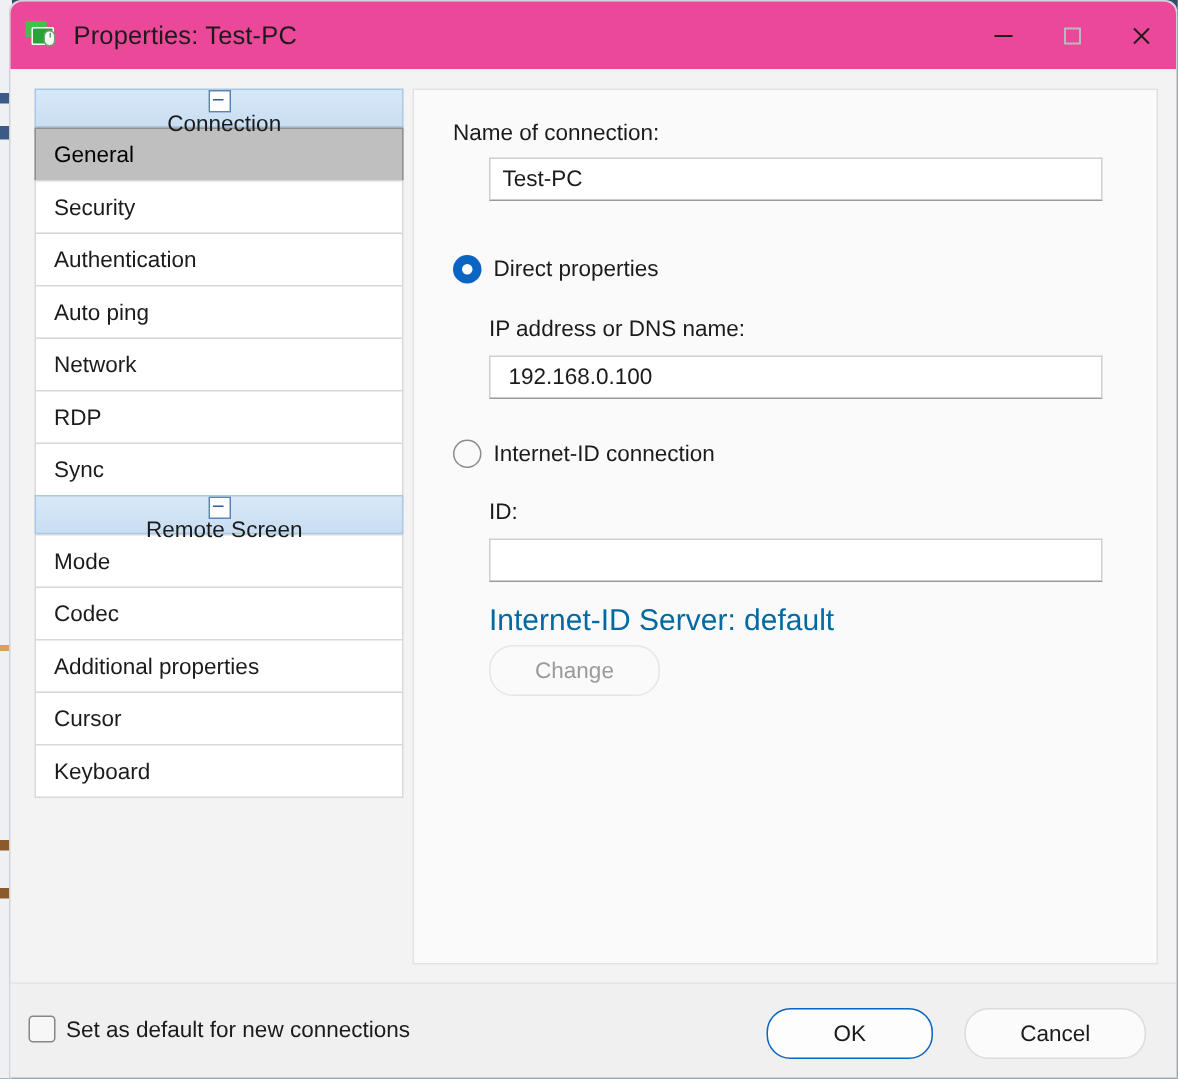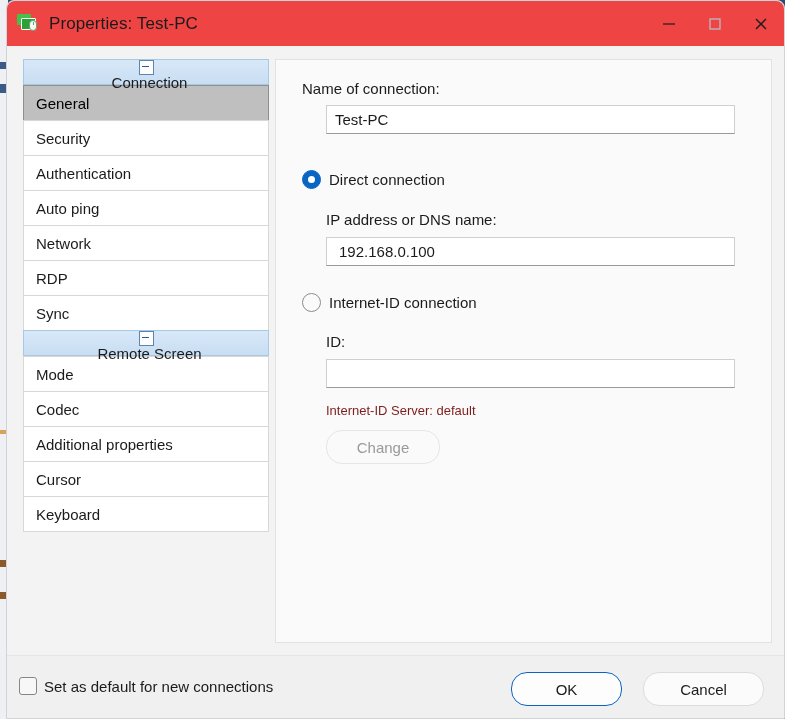--- a/index.html
+++ b/index.html
@@ -40,21 +40,21 @@
     border: 1px solid #d0d3d8;
     border-top-left-radius: 8px;
     border-top-right-radius: 8px;
     box-sizing: border-box;
   }
 
   
   .titlebar {
     position: relative;
     height: 45px;
-    background: #ef4444;
+    background: #ec4899;
     border-top-left-radius: 8px;
     border-top-right-radius: 8px;
     display: flex;
     align-items: center;
   }
   .app-icon {
     margin-left: 10px;
     width: 22px; height: 22px;
     position: relative;
     flex: none;
@@ -226,22 +226,22 @@
     background: #ffffff;
   }
   .radio.off {
     background: #fafafa;
     border: 1px solid #8c8c8c;
   }
   .radio-label { font-size: 15px; color: #1b1b1b; }
 
   .server-text {
     position: absolute;
-    font-size: 13px;
-    color: #7f1d1d;
+    font-size: 20px;
+    color: #0369a1;
   }
   .btn {
     box-sizing: border-box;
     font-family: "Liberation Sans", sans-serif;
     font-size: 15px;
     background: #fbfbfb;
     border: 1px solid #dcdcdc;
     border-radius: 16px;
     color: #1b1b1b;
   }
@@ -387,21 +387,21 @@
       </div>
     </div>
 
     <div class="panel">
 
       <div class="field-label" style="left:26px; top:20px;">Name of connection:</div>
       <input class="text-input" style="left: 50px; top: 45px; width: 409px;" value="Test-PC">
 
       <div class="radio-row" style="left:26px; top:110px;">
         <span class="radio on"></span>
-        <span class="radio-label">Direct connection</span>
+        <span class="radio-label">Direct properties</span>
       </div>
 
       <div class="field-label" style="left:50px; top:151px;">IP address or DNS name:</div>
       <input class="text-input" style="left: 50px; top: 177px; width: 409px; padding-left: 12px;" value="192.168.0.100">
 
       <div class="radio-row" style="left:26px; top:233px;">
         <span class="radio off"></span>
         <span class="radio-label">Internet-ID connection</span>
       </div>
 

